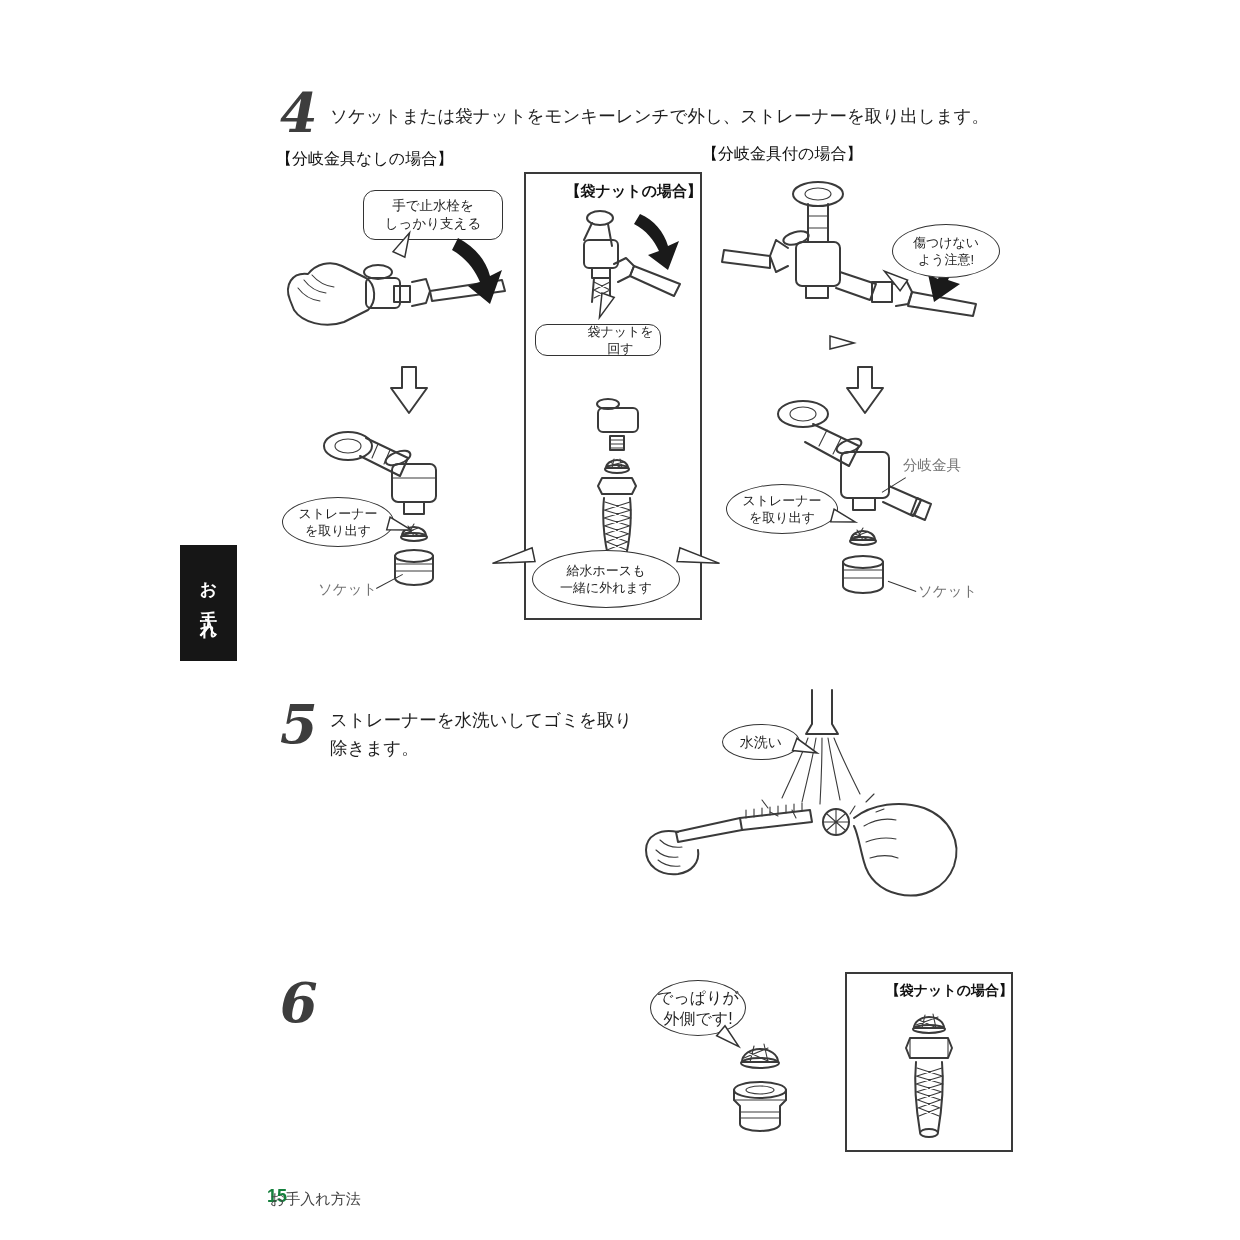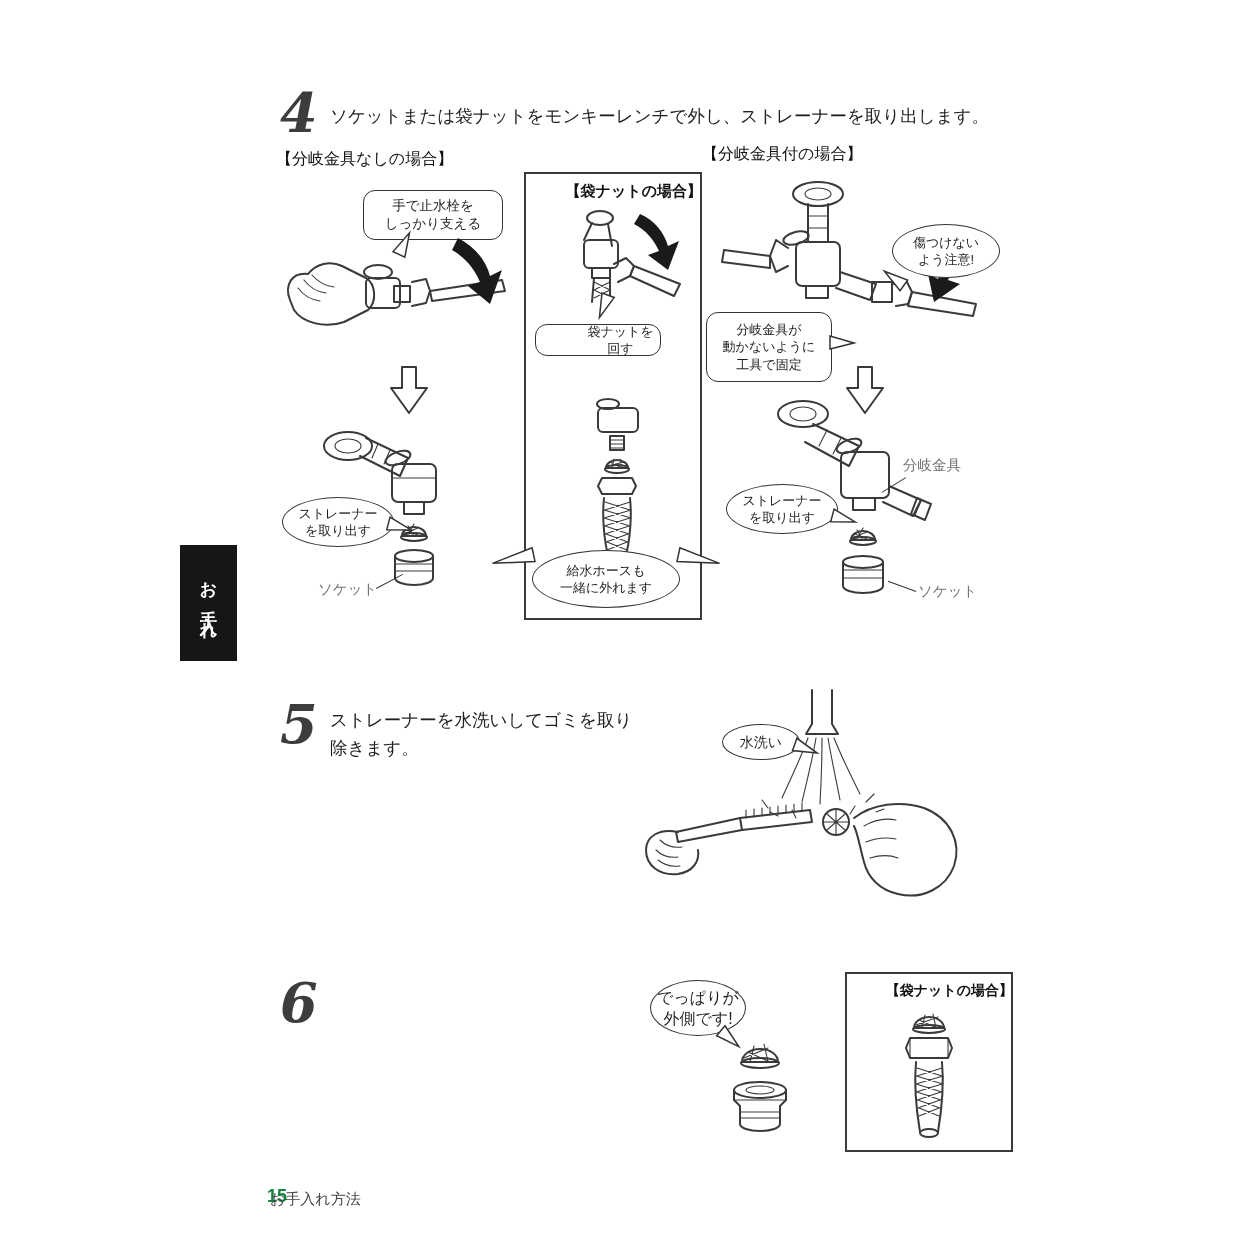--- a/index.html
+++ b/index.html
@@ -159,23 +159,20 @@
     <path class="ln" d="M194,112 L258,124 L255,136 L190,126 Z"></path>
     <path class="fillb" d="M232,52 C238,68 238,86 230,100 L242,104 L216,122 L210,94 L220,99 C226,87 226,72 220,58 Z"></path>
   </svg>
 
   <div class="abs callout ellipse" style="left:892px; top:224px; width:108px; height:54px; font-size:13px;">傷つけない
 よう注意!</div>
   <svg class="tail" style="left:882px; top:272px; transform:rotate(35deg);" width="24" height="13" viewBox="0 0 24 13">
     <polygon points="0,6 24,0 24,13" fill="#fff" stroke="#333" stroke-width="1.5"></polygon>
   </svg>
 
-  <div class="abs callout rrect" style="left:706px; top:312px; width:126px; height:70px; font-size:13px;">分岐金具が
-動かないように
-工具で固定</div>
   <svg class="tail" style="left:830px; top:336px; transform:rotate(180deg);" width="24" height="13" viewBox="0 0 24 13">
     <polygon points="0,6 24,0 24,13" fill="#fff" stroke="#333" stroke-width="1.5"></polygon>
   </svg>
 
   <svg class="abs" style="left:846px; top:366px;" width="38" height="48" viewBox="0 0 38 48">
     <polygon class="ln wfill" points="12,1 26,1 26,22 37,22 19,47 1,22 12,22"></polygon>
   </svg>
 
   <svg class="abs" style="left:745px; top:394px;" width="235" height="228" viewBox="0 0 235 228">
     <ellipse class="ln" cx="58" cy="20" rx="25" ry="13"></ellipse>

